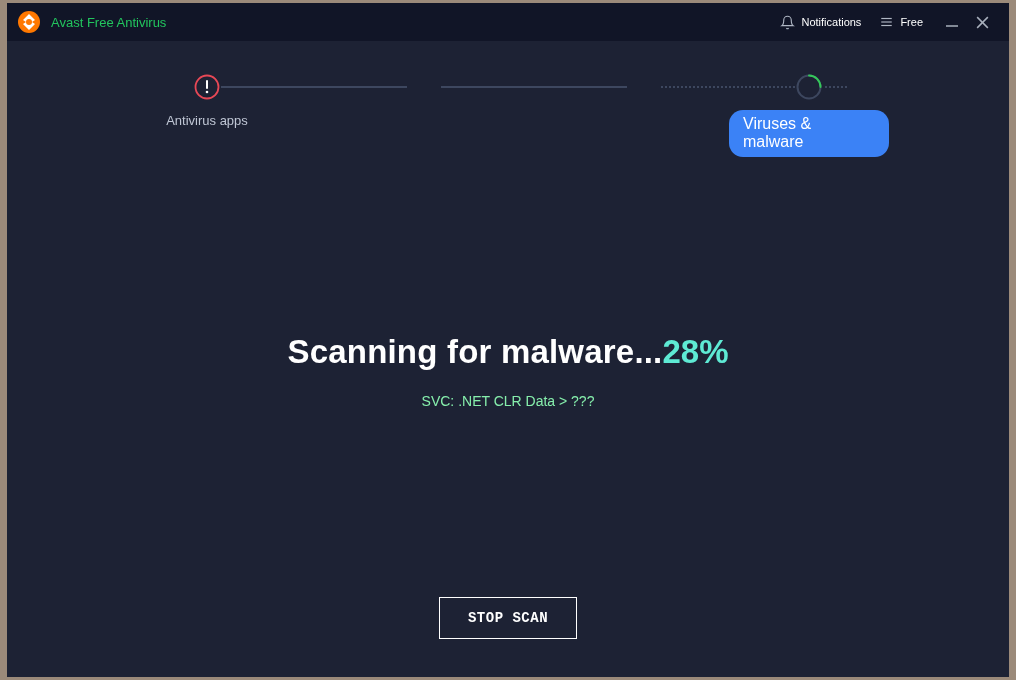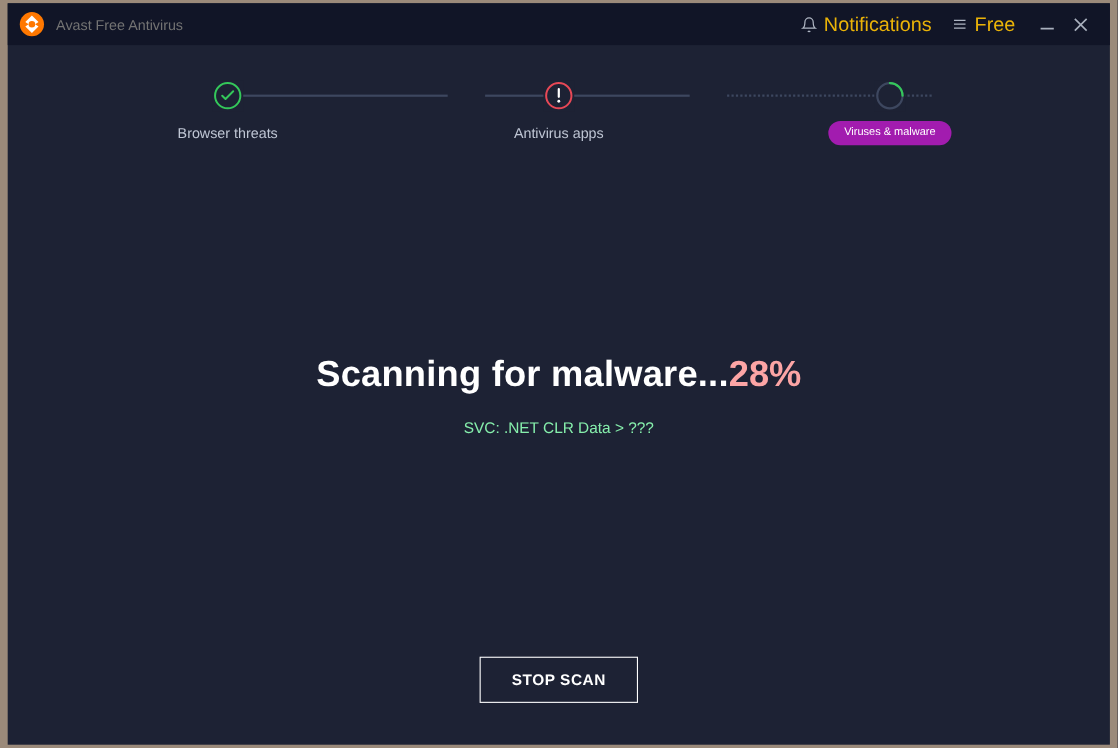--- a/index.html
+++ b/index.html
@@ -33,29 +33,29 @@
       width: 24px;
       height: 24px;
       margin-right: 10px;
       display: flex;
       align-items: center;
       justify-content: center;
     }
     .app-title {
       font-size: 13px;
       font-weight: 500;
-      color: #737373;
+      color: #22c55e;
       flex: 0 0 auto;
     }
     .titlebar-spacer { flex: 1; }
     .titlebar-item {
       display: flex;
       align-items: center;
-      color: #eab308;
-      font-size: 18px;
+      color: #ffffff;
+      font-size: 11px;
       margin-left: 18px;
       cursor: pointer;
     }
     .titlebar-item .icon {
       margin-right: 6px;
       display: flex;
       align-items: center;
     }
     .win-controls {
       display: flex;
@@ -97,23 +97,23 @@
       background: #1d2234;
     }
     .step-label {
       margin-top: 12px;
       font-size: 13px;
       color: #bfc6d4;
     }
     .step-label.faded { color: #6b728a; }
     .step-pill {
       margin-top: 9px;
-      background: #a21caf;
-      color: #ffffff;
-      font-size: 10px;
+      background: #3b82f6;
+      color: #ffffff;
+      font-size: 16px;
       padding: 5px 14px 6px 14px;
       border-radius: 14px;
     }
     .connector {
       position: absolute;
       top: 13px;
       height: 2px;
       z-index: 1;
     }
     .connector.solid { background: #3d475f; }
@@ -136,21 +136,21 @@
       gap: 0;
       margin-top: 8px;
     }
     .headline-text {
       color: #ffffff;
       font-size: 33px;
       font-weight: 700;
       letter-spacing: 0.2px;
     }
     .headline-pct {
-      color: #fca5a5;
+      color: #5eead4;
       font-size: 33px;
       font-weight: 700;
     }
     .subline {
       margin-top: 22px;
       color: #86efac;
       font-size: 14px;
     }
     .footer {
       display: flex;
@@ -159,20 +159,21 @@
     }
     .stop-btn {
       border: 1.5px solid #ffffff;
       color: #ffffff;
       background: transparent;
       font-size: 14px;
       font-weight: 700;
       letter-spacing: 0.5px;
       padding: 12px 28px;
       cursor: pointer;
+      font-family: Liberation Mono, monospace;
     }
     .pending-dot {
       width: 9px;
       height: 9px;
       border-radius: 50%;
       background: #5d6782;
     }
   </style>
 </head>
 <body>
@@ -226,29 +227,20 @@
     </div>
   </div>
 
   <div class="progress-track">
     <div class="steps">
 
       <div class="connector solid" style="left:94px; width:186px;"></div>
       <div class="connector solid" style="left:314px; width:186px;"></div>
       <div class="connector dotted" style="left:534px; width:186px;"></div>
 
-      <div class="step">
-        <div class="circle-wrap">
-          <svg width="26" height="26" viewBox="0 0 26 26">
-            <circle cx="13" cy="13" r="11.5" fill="none" stroke="#34c85a" stroke-width="1.8"></circle>
-            <path d="M8 13 l3 3 l7-7" fill="none" stroke="#34c85a" stroke-width="1.8" stroke-linecap="round" stroke-linejoin="round"></path>
-          </svg>
-        </div>
-        <div class="step-label">Browser threats</div>
-      </div>
 
       <div class="step">
         <div class="circle-wrap">
           <svg width="26" height="26" viewBox="0 0 26 26">
             <circle cx="13" cy="13" r="11.5" fill="none" stroke="#e74856" stroke-width="1.8"></circle>
             <line x1="13" y1="7" x2="13" y2="14" stroke="#ffffff" stroke-width="2" stroke-linecap="round"></line>
             <circle cx="13" cy="18" r="1.3" fill="#ffffff"></circle>
           </svg>
         </div>
         <div class="step-label">Antivirus apps</div>

